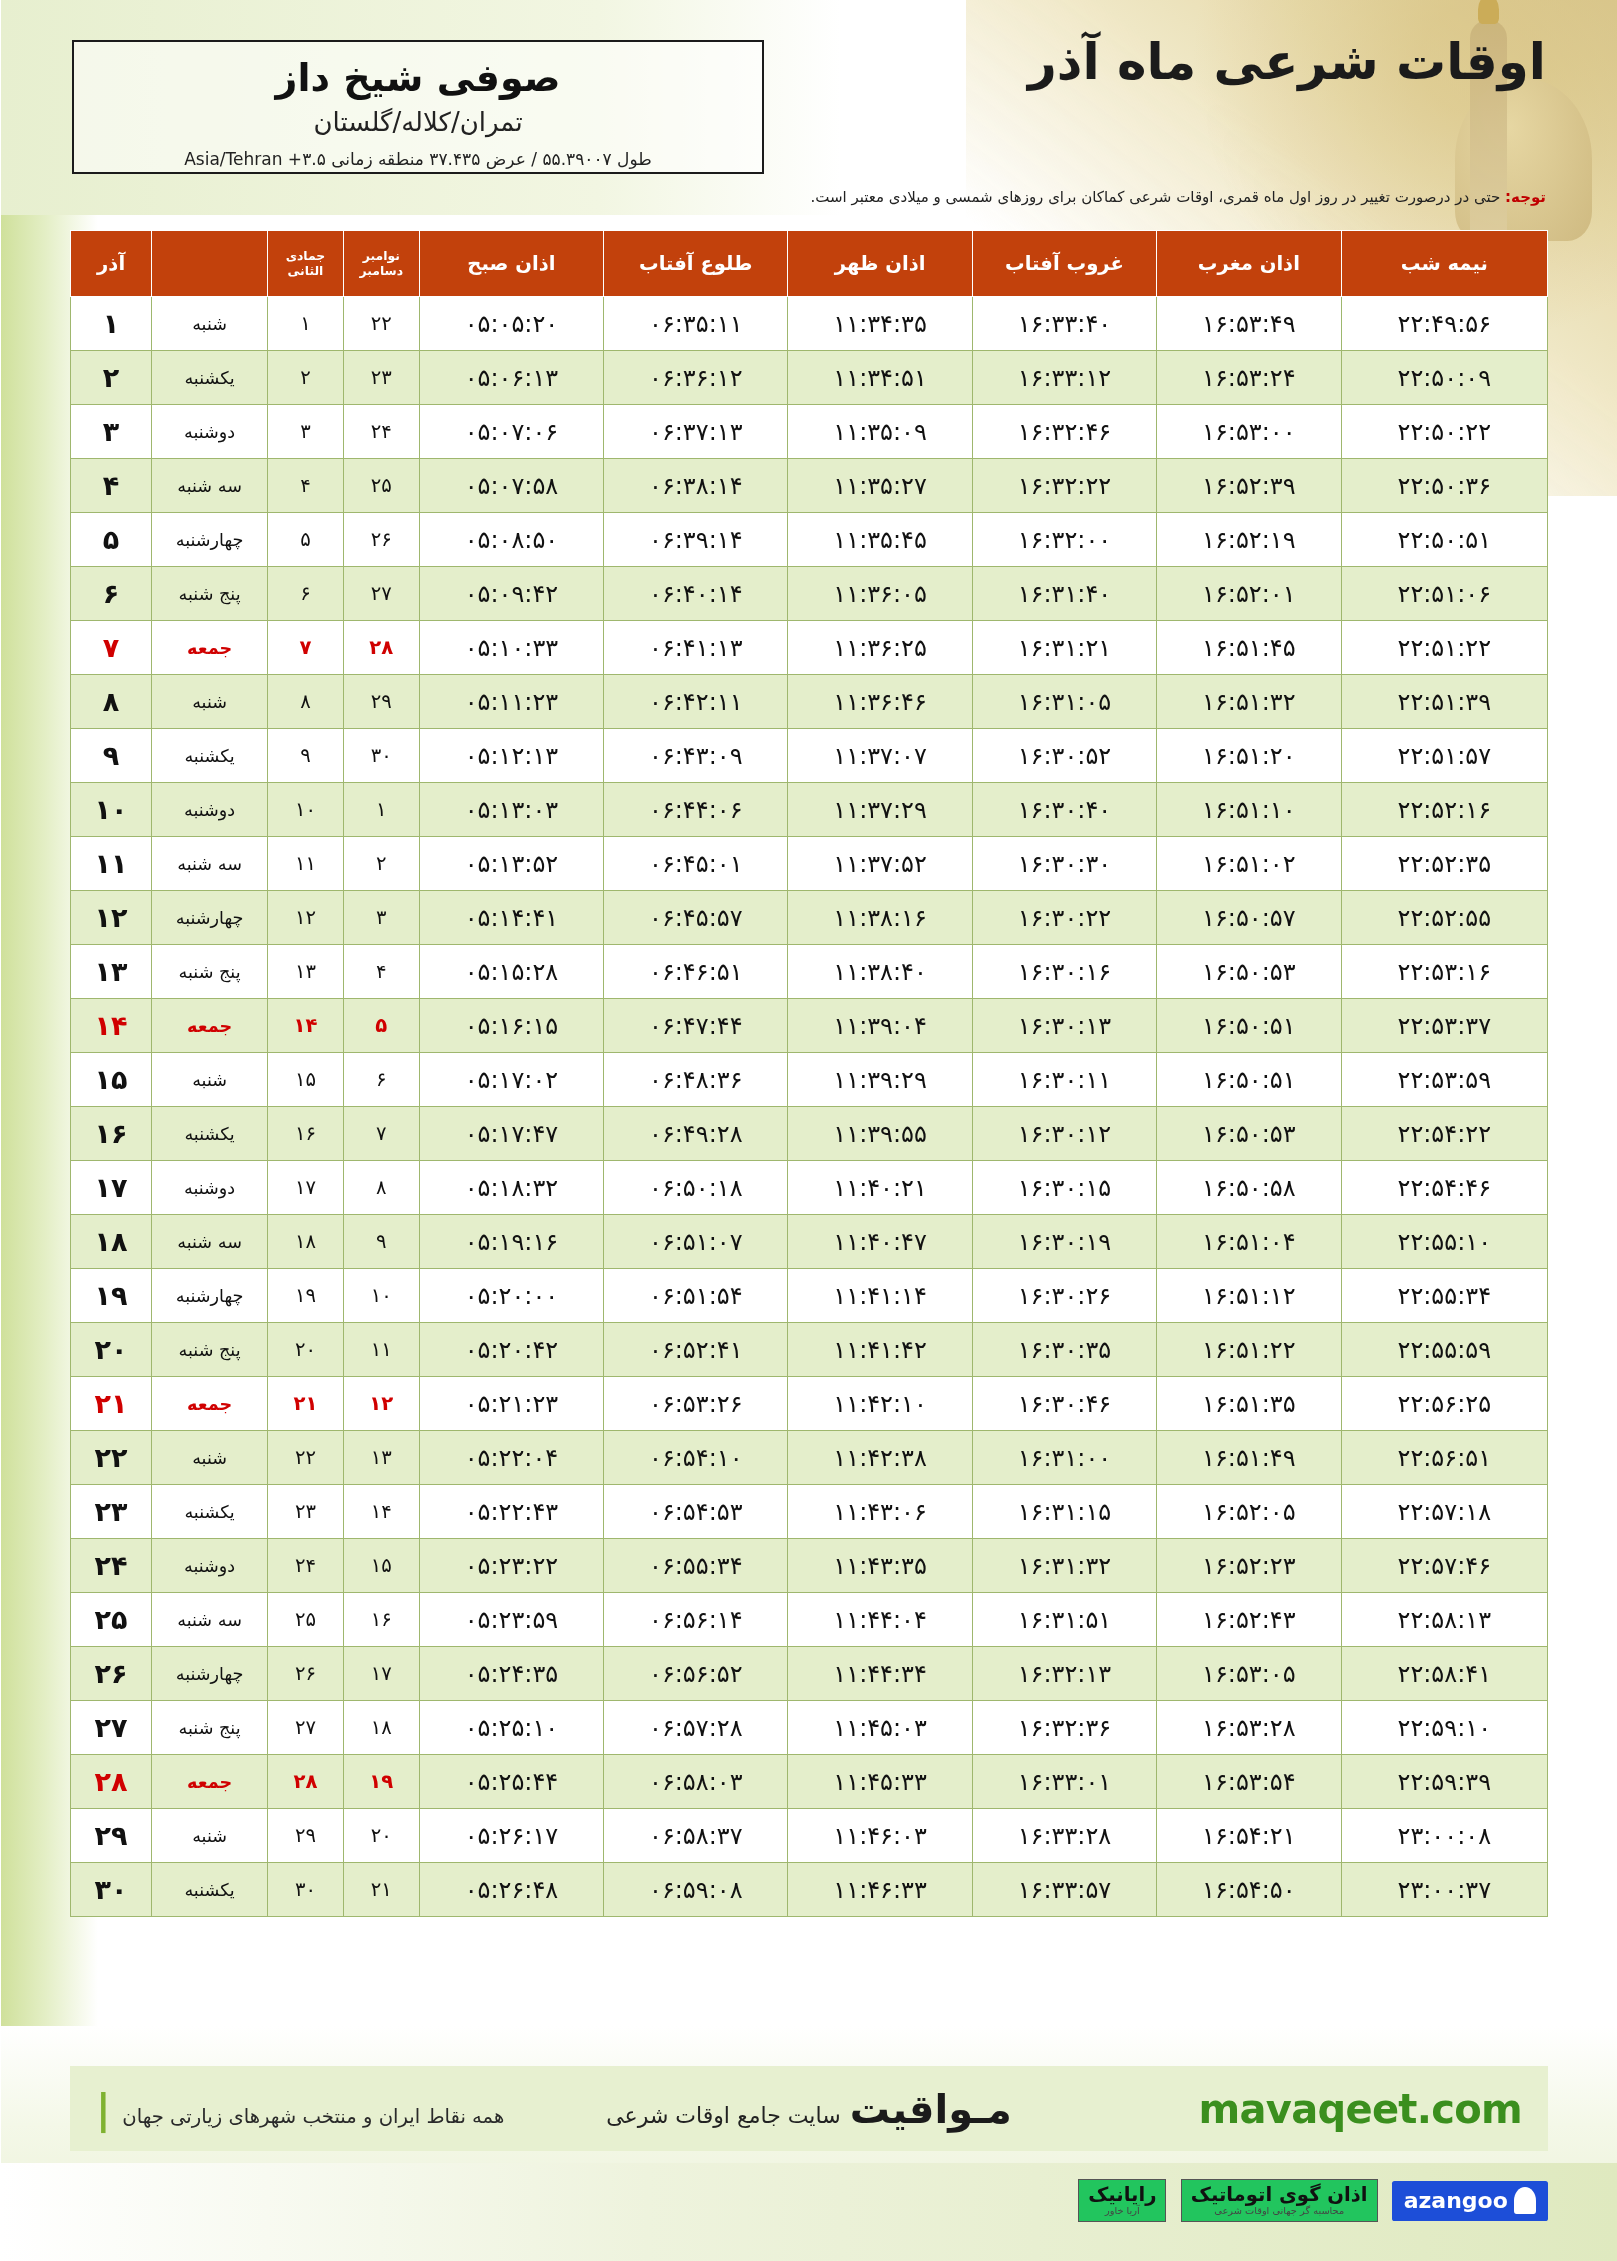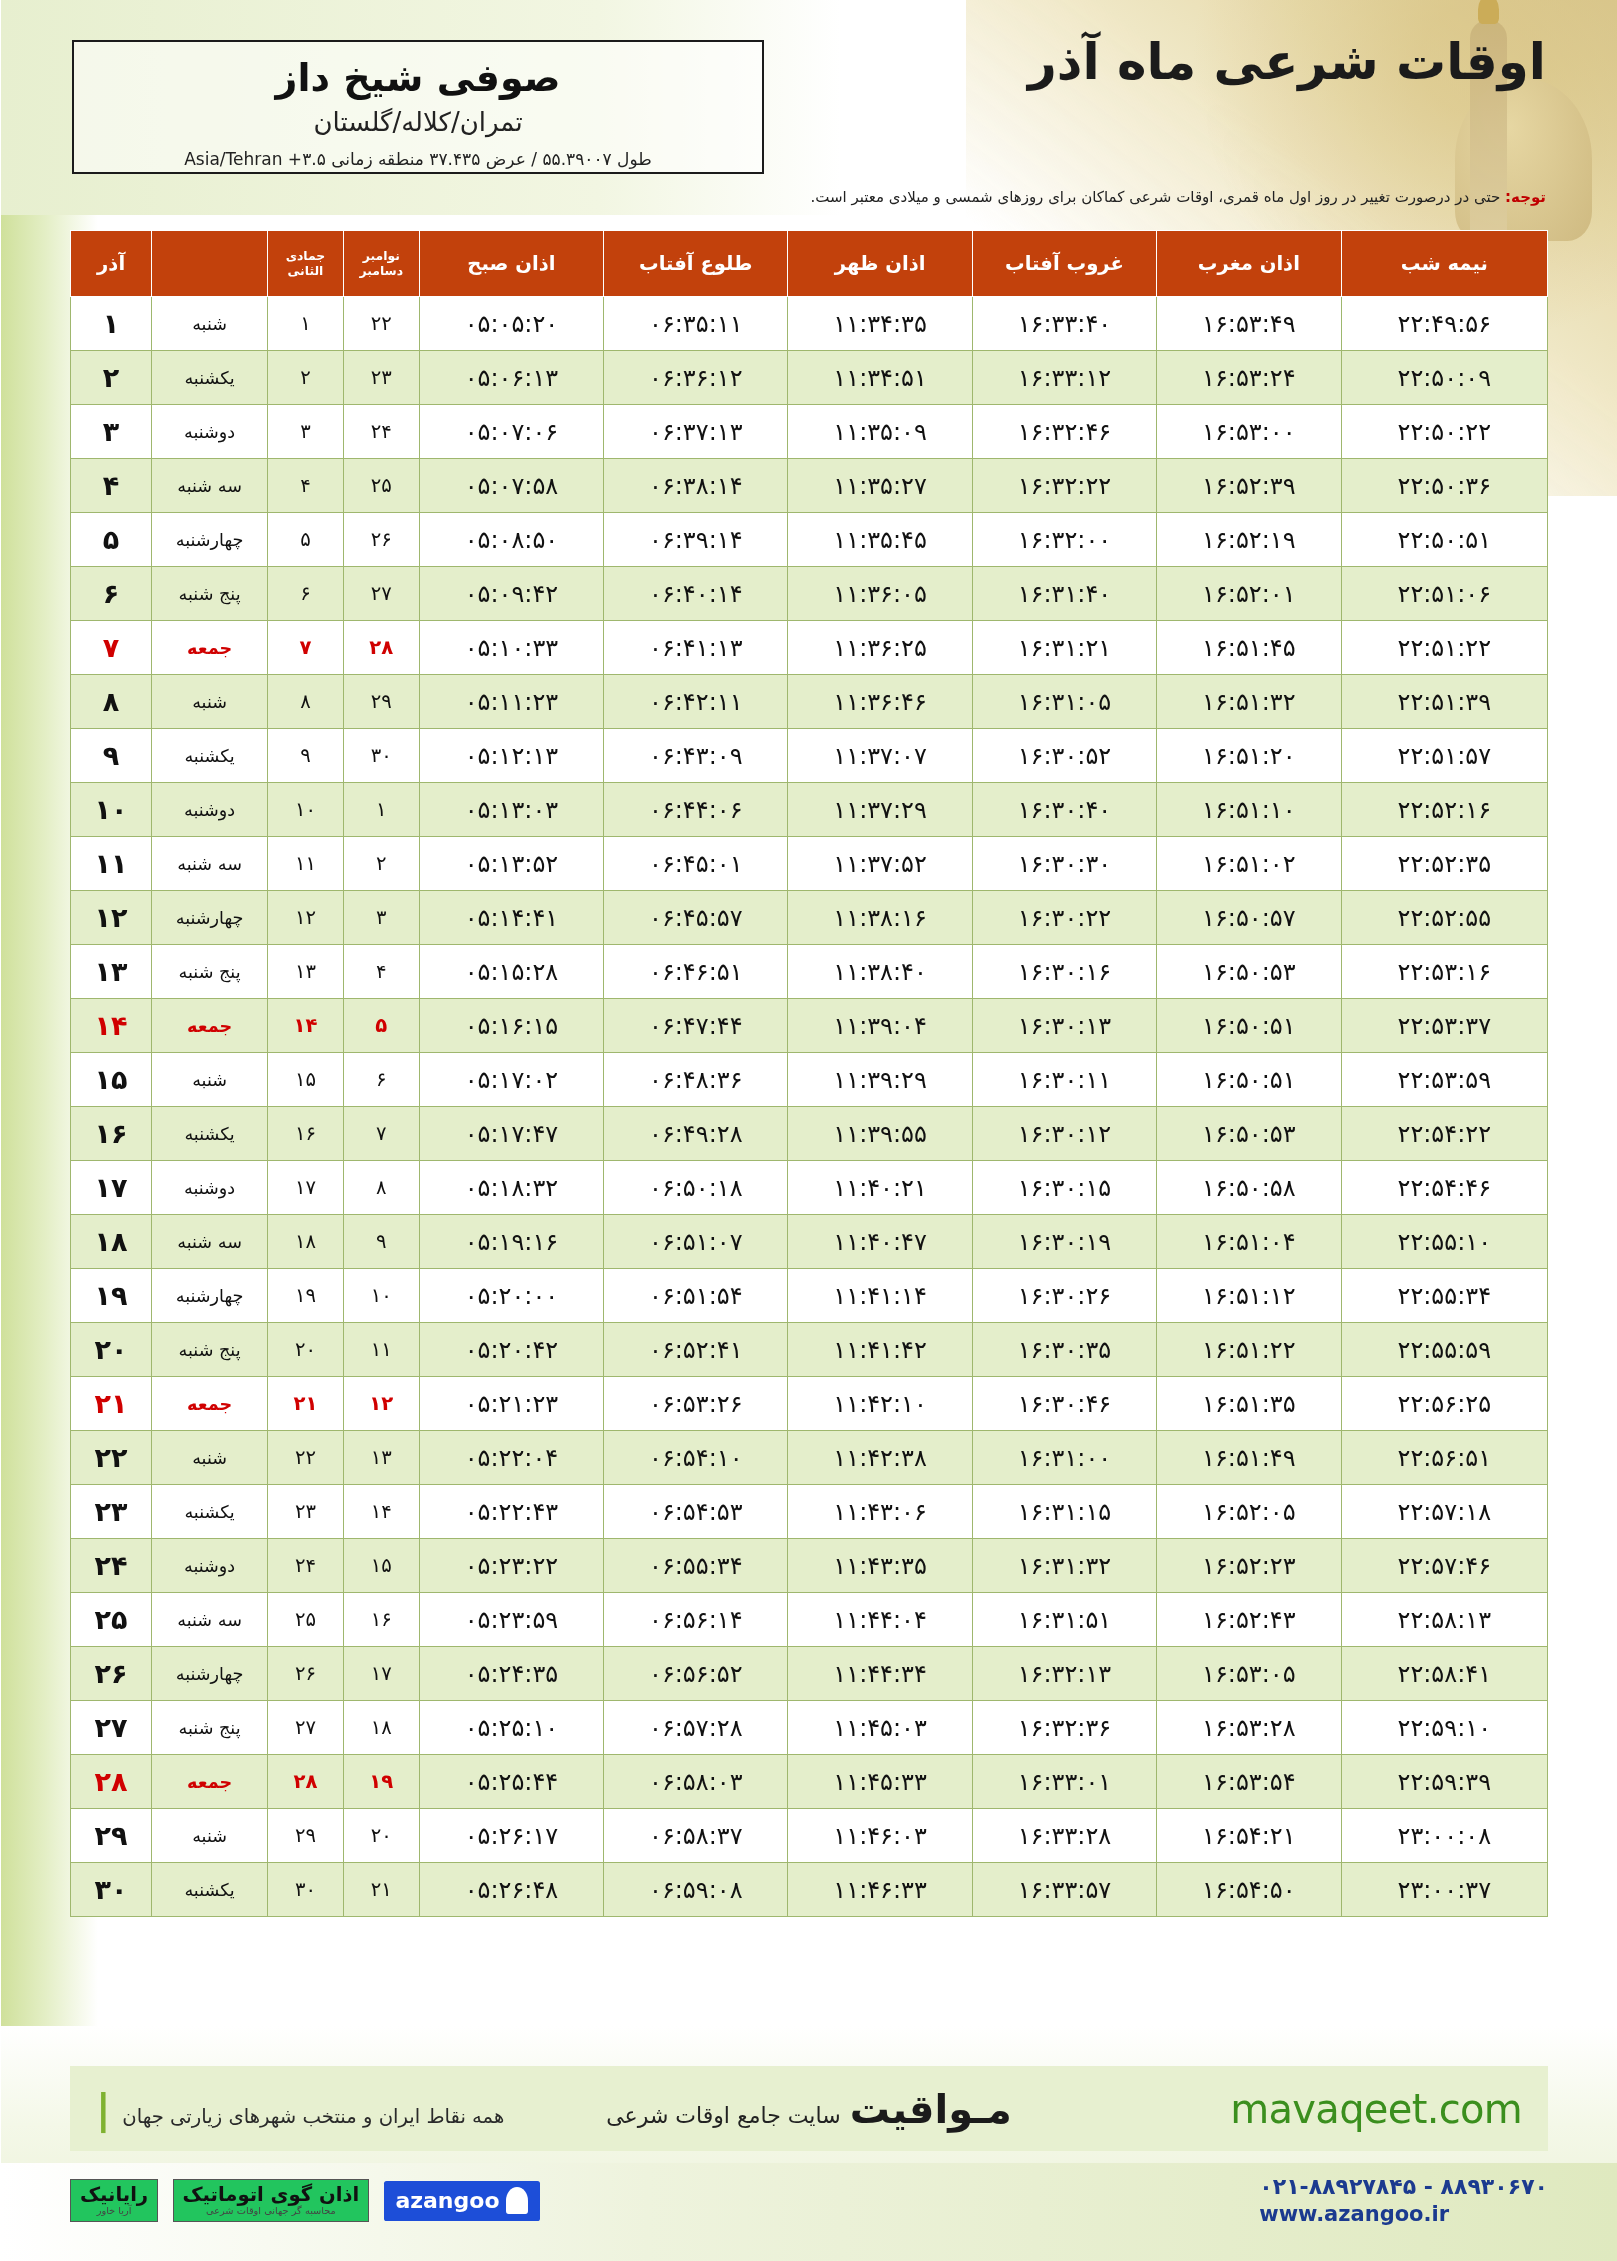--- a/index.html
+++ b/index.html
@@ -113,21 +113,21 @@
   tr.friday td.hij,tr.friday td.greg{color:#d00000;font-weight:bold;}
   td.time{letter-spacing:0px;}
 
   
   .footer{position:absolute;left:70px;bottom:110px;width:1478px;height:85px;
     background:#e7f0d0;border:0;display:flex;align-items:center;justify-content:space-between;
     padding:0 26px;box-sizing:border-box;}
   .brand-fa{font-size:40px;font-weight:bold;color:#1b1b1b;direction:rtl;}
   .brand-fa .sep{color:#7fb231;}
   .brand-sub{font-size:19.6px;color:#2a2a2a;margin-right:11.7px;}
-  .brand-en{font-size:40px;font-weight:normal;color:#3b8f1e;letter-spacing:-0.7px;margin-left:28px;}
+  .brand-en{font-size:40px;font-weight:bold;color:#3b8f1e;letter-spacing:-0.7px;margin-left:28px;}
   .footer-bottom{
     position:absolute;left:70px;bottom:18px;width:1478px;height:85px;
     display:flex;align-items:center;justify-content:space-between;
   }
   .phones{font-size:22px;color:#1b3a8f;font-weight:bold;text-align:left;line-height:1.3;direction:ltr;}
   .phones .site{font-size:21px;}
   .slogan{font-size:19.6px;color:#c00000;font-weight:bold;text-align:center;line-height:1.5;}
   .logos{display:flex;align-items:center;gap:14.4px;}
   .logo-box{
     border:1.3px solid #555;padding:3.9px 9px;font-size:19.6px;font-weight:bold;color:#111;
@@ -577,24 +577,20 @@
   </div>
 </div>
 <div style="position:absolute;left:70px;bottom:110px;width:1478px;height:85px;display:flex;align-items:center;justify-content:center;pointer-events:none;">
   <div style="display:flex;align-items:baseline;gap:9px;direction:rtl;">
     <span style="font-size:40px;font-weight:bold;color:#1b1b1b;">مـواقیت</span>
     <span style="font-size:22px;color:#222;">سایت جامع اوقات شرعی</span>
   </div>
 </div>
 
 <div class="footer-bottom">
-  <div class="phones">
-    <div>۰۲۱-۸۸۹۲۷۸۴۵ - ۸۸۹۳۰۶۷۰</div>
-    <div class="site">www.azangoo.ir</div>
-  </div>
   <div class="logos">
     <div class="logo-azan">
       <span class="dome-ic"></span>
       <span class="txt">
         <span>azangoo</span>
       </span>
     </div>
     <div class="logo-box">
       <span>اذان گوی اتوماتیک</span>
       <small>محاسبه گر جهانی اوقات شرعی</small>

